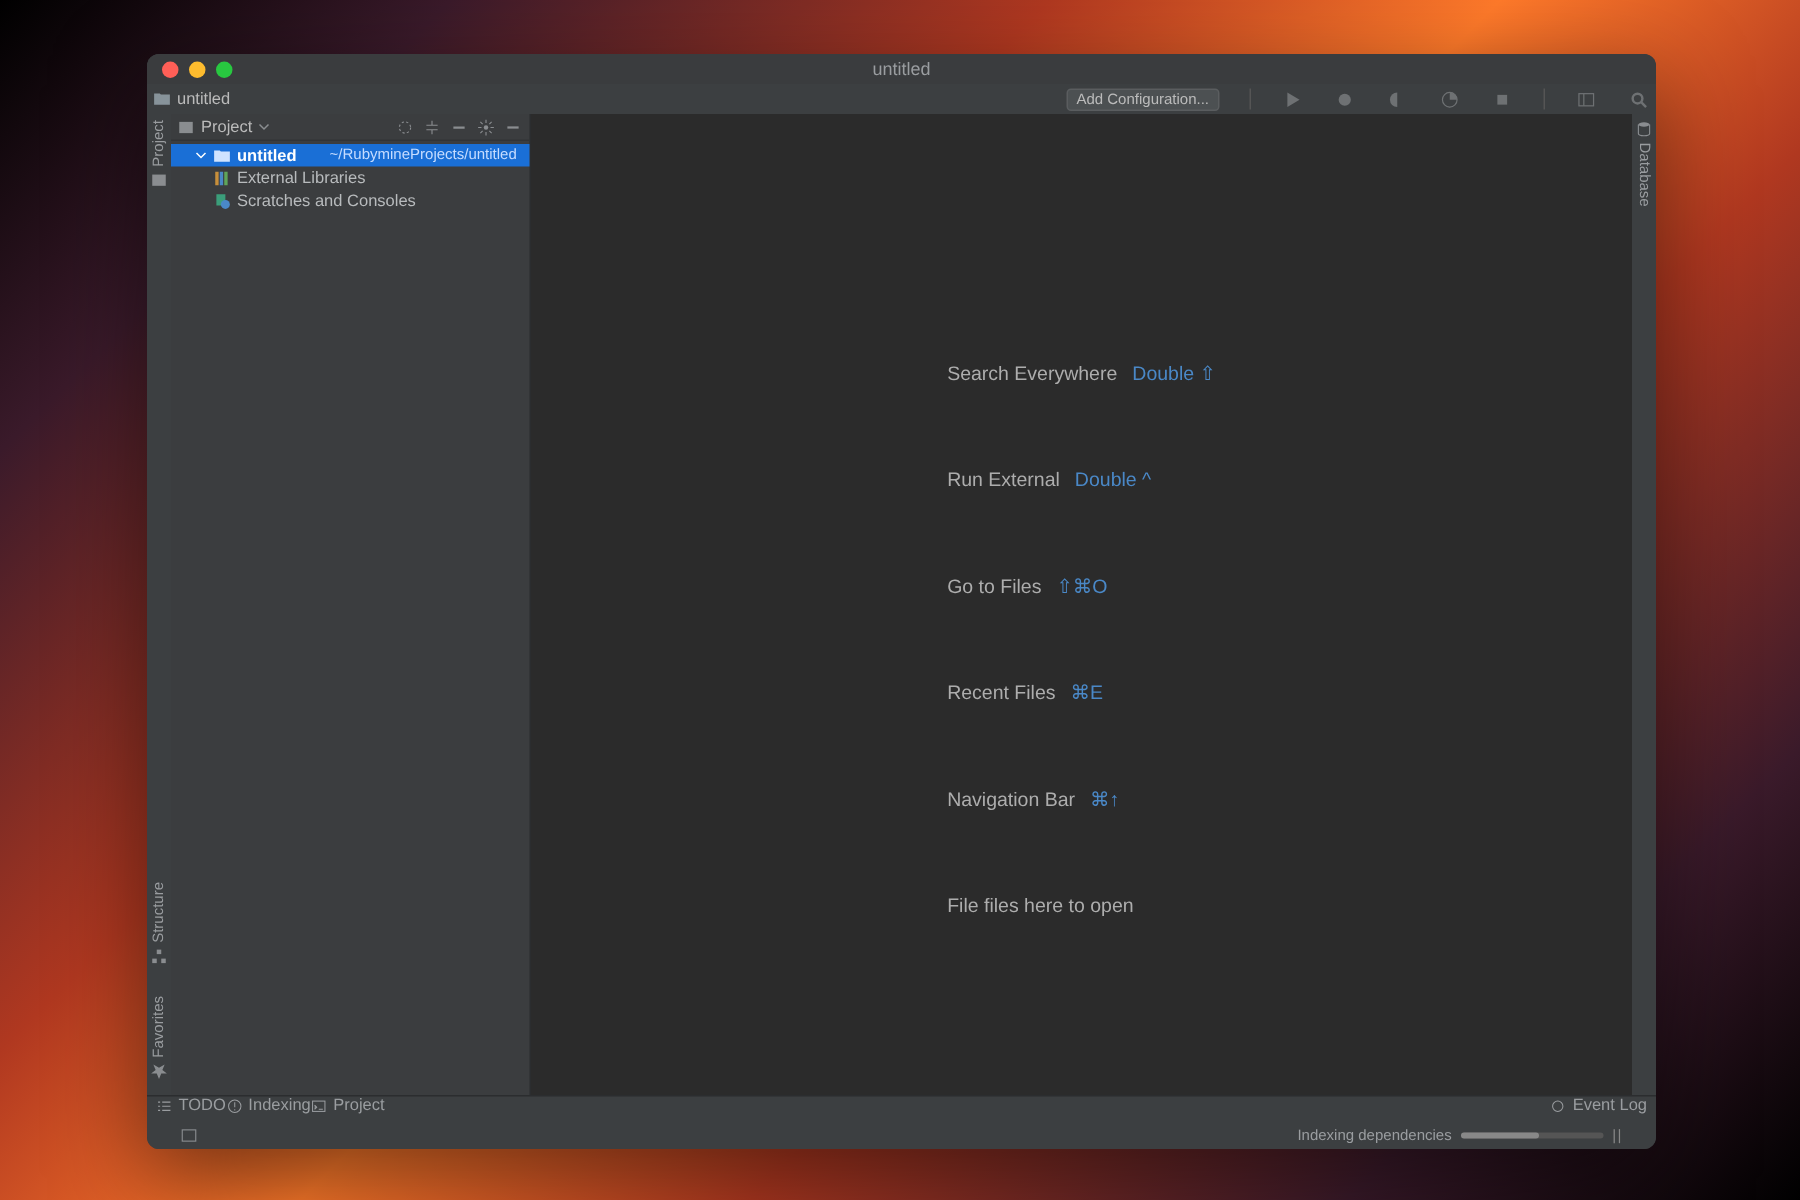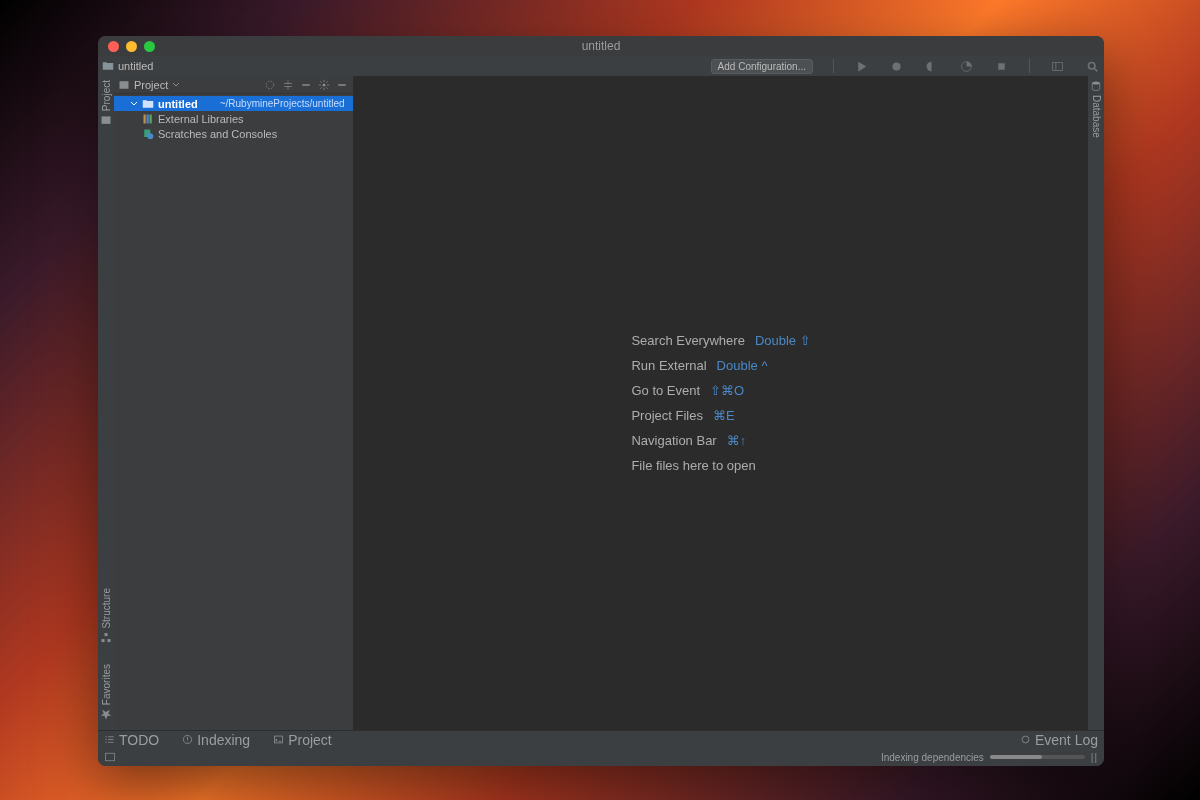--- a/index.html
+++ b/index.html
@@ -30,27 +30,27 @@
 .sh-icon svg{width:12px;height:12px;fill:currentColor}
 .tree { flex:1; padding:2px 0; font-size:11px; color:#b8bbbd; }
 .tree-row { display:flex; align-items:center; height:15px; padding-left:8px; gap:4px; cursor:pointer; }
 .tree-row.sel { background:#1a6fd6; color:#fff; }
 .tree-row .ind{display:inline-block}
 .tree-ic{width:12px;height:12px;flex-shrink:0}
 .tree-path{color:#888;font-size:10px;margin-left:18px}
 .tree-row.sel .tree-path{color:#c5dcff}
 .editor { flex:1; background:#2b2b2b; display:flex; align-items:center; justify-content:center; }
 .welcome { display:flex; flex-direction:column; gap:10px; font-size:13px; }
-.w-row { display:flex; gap:10px; color:#adadad; }
+.w-row { display:flex; gap:10px; color:#adadad;margin-top:46px; }
 .w-key { color:#4a88c7; }
-.bottom-tabs { height:18px; background:#3c3f41; display:flex; align-items:center; padding:0 6px; gap:23px; font-size:14px; color:#9a9da0; border-top:1px solid #2b2d2f; }
+.bottom-tabs { height:18px; background:#3c3f41; display:flex; align-items:flex-start; padding:0 6px; gap:0; font-size:11px; color:#9a9da0; border-top:1px solid #2b2d2f; }
 .bt-item{display:flex;align-items:center;gap:4px;cursor:pointer}
 .bt-item svg{width:11px;height:11px;fill:#8a8d90}
 .bt-sp{flex:1}
-.status { height:18px; background:#3c3f41; display:flex; align-items:center; padding:0 6px; font-size:10px; color:#9a9da0; }
+.status { height:18px; background:#3c3f41; display:flex; align-items:center; padding:0 22px; font-size:10px; color:#9a9da0; }
 .status .sp{flex:1}
 .prog-track{width:95px;height:4px;background:#555;border-radius:2px;margin-left:6px;position:relative}
 .prog-fill{height:100%;width:55%;background:#888;border-radius:2px}
 .pause{margin-left:6px;color:#888;letter-spacing:1px}
 .folder-ic{fill:#87939a}
 .tree-row.sel .folder-ic{fill:#cfe3ff}
 </style>
 </head>
 <body>
 
@@ -216,25 +216,25 @@
       <div class="welcome">
         <div class="w-row">
             <span>Search Everywhere</span>
             <span class="w-key">Double ⇧</span>
           </div>
         <div class="w-row">
             <span>Run External</span>
             <span class="w-key">Double ^</span>
           </div>
         <div class="w-row">
-            <span>Go to Event</span>
+            <span>Go to Files</span>
             <span class="w-key">⇧⌘O</span>
           </div>
         <div class="w-row">
-            <span>Project Files</span>
+            <span>Recent Files</span>
             <span class="w-key">⌘E</span>
           </div>
         <div class="w-row">
             <span>Navigation Bar</span>
             <span class="w-key">⌘↑</span>
           </div>
         <div class="w-row">
             <span>File files here to open</span>
           </div>
       </div>

